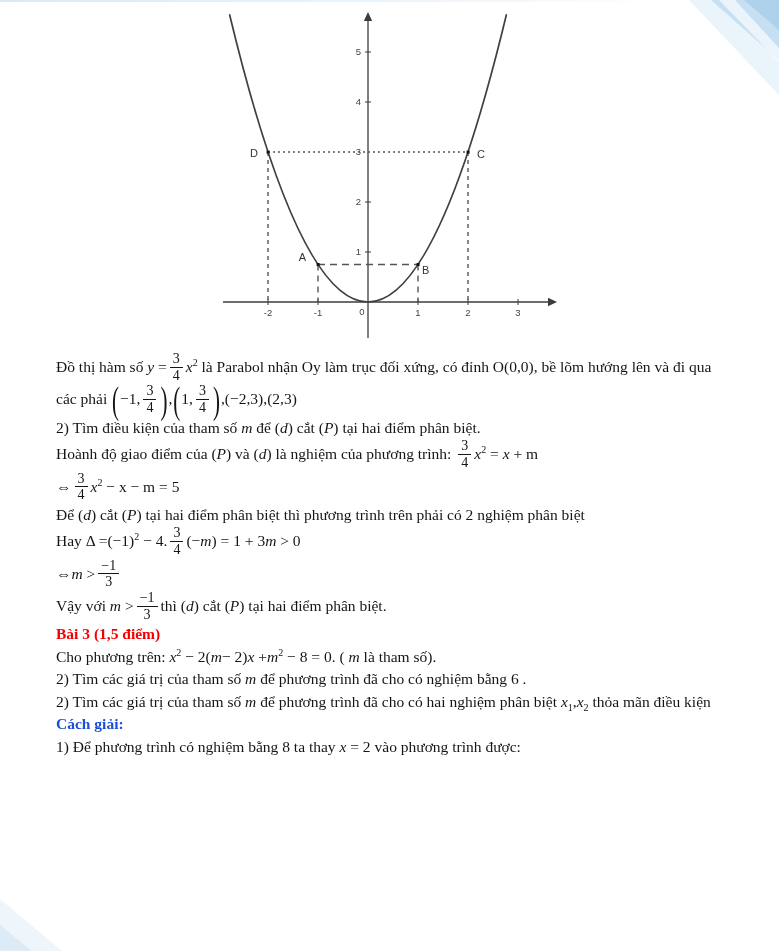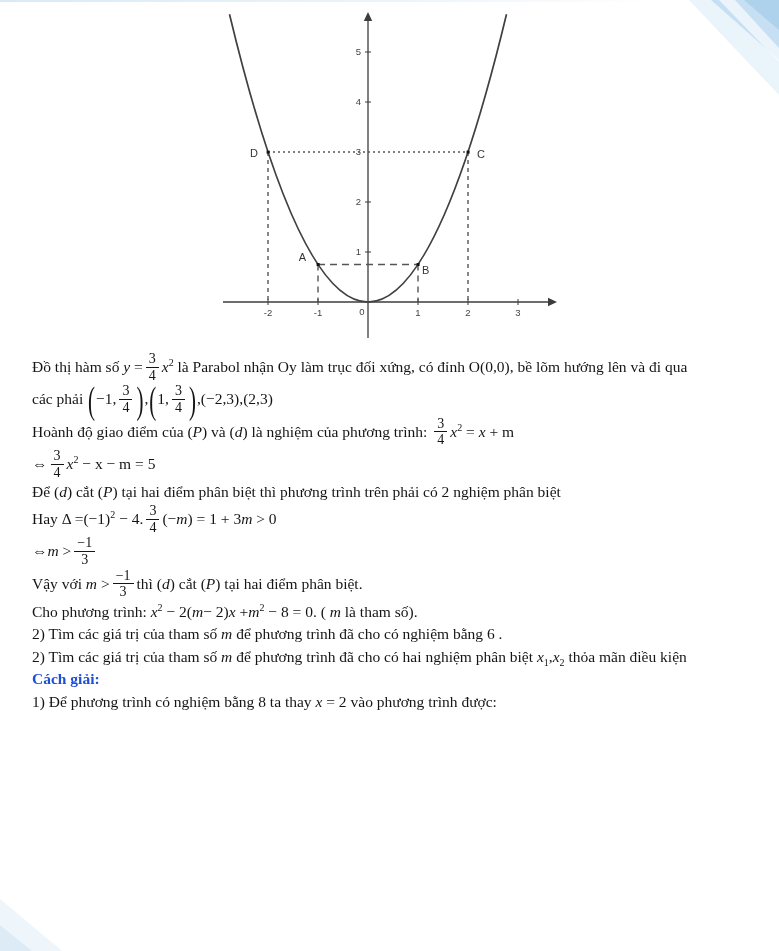--- a/index.html
+++ b/index.html
@@ -4,21 +4,21 @@
 <style>
   html,body{margin:0;padding:0;background:#fff;}
   .page{position:relative;width:779px;height:951px;background:#fff;overflow:hidden;
         font-family:"Liberation Serif",serif;color:#151515;}
   .top-strip{position:absolute;top:0;left:0;right:0;height:2px;
         background:linear-gradient(90deg,#d9eaf6 0%,#eef5fb 55%,#ffffff 85%);}
   .corner-tr{position:absolute;top:0;right:0;}
   .corner-bl{position:absolute;bottom:0;left:0;}
   .graph-wrap{position:absolute;left:218px;top:2px;width:348px;height:348px;}
   .content{position:absolute;left:0;top:352px;width:779px;box-sizing:border-box;
-        padding:0 28px 0 32px;font-size:15.5px;line-height:1.45;}
+        padding:0 28px 0 56px;font-size:15.5px;line-height:1.45;}
   p.para{margin:0;}
   .m2{margin-bottom:2px}.m4{margin-bottom:4px}.m6{margin-bottom:6px}.m8{margin-bottom:8px}
   .m10{margin-bottom:10px}.m14{margin-bottom:14px}
   i{font-style:italic;}
   sup{font-size:10px;line-height:0;}
   sub{font-size:10px;line-height:0;}
   .frac{display:inline-flex;flex-direction:column;align-items:center;vertical-align:middle;
         line-height:1.12;font-size:14px;margin:0 3px;transform:translateY(-1px);}
   .frac .fn{padding:0 3px;border-bottom:1px solid #151515;}
   .frac .fd{padding:0 3px;}
@@ -123,20 +123,25 @@
       <span>các phải</span>
       <span class="bigp">(</span><span>−1,</span><span class="frac">
           <span class="fn">3</span>
           <span class="fd">4</span>
         </span><span class="bigp">)</span><span>,</span><span class="bigp">(</span><span>1,</span><span class="frac">
           <span class="fn">3</span>
           <span class="fd">4</span>
         </span><span class="bigp">)</span><span>,(−2,3),(2,3)</span>
     </p>
 
+    <p class="para m2">
+      <span>2) Tìm điều kiện của tham số</span>
+      <i>m</i>
+      <span>để (</span><i>d</i><span>) cắt (</span><i>P</i><span>) tại hai điểm phân biệt.</span>
+    </p>
 
     <p class="para m2">
       <span>Hoành độ giao điểm của (</span><i>P</i><span>) và (</span><i>d</i><span>) là nghiệm của phương trình:</span>
       <span class="frac">
           <span class="fn">3</span>
           <span class="fd">4</span>
         </span><i>x</i><sup>2</sup>
       <span>=</span>
       <i>x</i>
       <span>+ m</span>
@@ -176,23 +181,24 @@
 
     <p class="para m8">
       <span>Vậy với</span>
       <i>m</i>
       <span>&gt;</span><span class="frac">
           <span class="fn">−1</span>
           <span class="fd">3</span>
         </span><span>thì (</span><i>d</i><span>) cắt (</span><i>P</i><span>) tại hai điểm phân biệt.</span>
     </p>
 
-
-    <p class="para m4">
-      <span>Cho phương trình:</span>
+    <p class="para m6 heading-red">Bài 3 (1,5 điểm)</p>
+
+    <p class="para m4">
+      <span>Cho phương trên:</span>
       <i>x</i><sup>2</sup>
       <span>− 2(</span><i>m</i><span>− 2)</span><i>x</i>
       <span>+</span><i>m</i><sup>2</sup>
       <span>− 8 = 0</span><span>. (</span>
       <i>m</i>
       <span>là tham số).</span>
     </p>
 
     <p class="para m4">
       <span>2) Tìm các giá trị của tham số</span>

